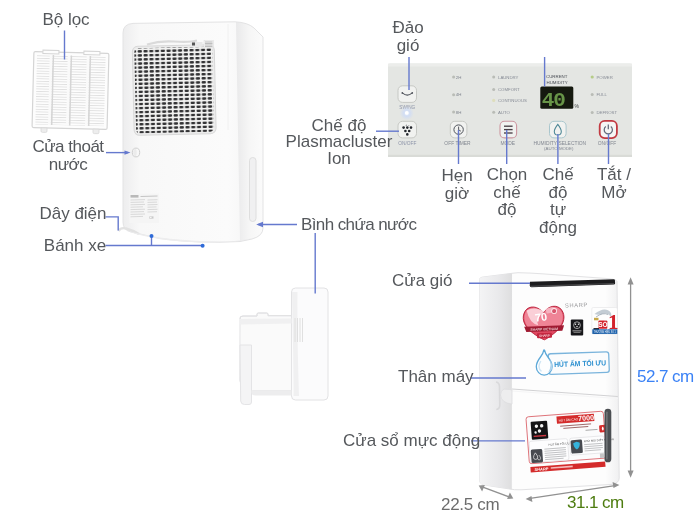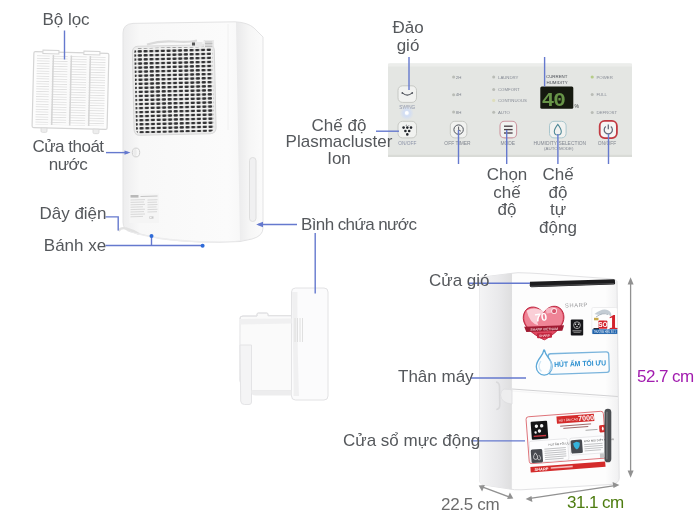--- a/index.html
+++ b/index.html
@@ -392,22 +392,24 @@
   <path d="M619.4,484.9 L613.5,487.9 L612.6,481.9 Z"></path>
 </g>
 </svg>
 
 <div class="lbl" style="left:24px;top:11px;width:84px;">Bộ lọc</div>
 <div class="lbl" style="left:18px;top:138px;width:100px;letter-spacing:-0.5px;">Cửa thoát<br>nước</div>
 <div class="lbl" style="left:23px;top:205px;width:100px;">Dây điện</div>
 <div class="lbl" style="left:25px;top:237px;width:100px;">Bánh xe</div>
 <div class="lbl" style="left:368px;top:19px;width:80px;">Đảo<br>gió</div>
 <div class="lbl" style="left:269px;top:117.5px;width:120px;line-height:16.5px;margin-left:10px;">Chế độ<br>Plasmacluster<br>Ion</div>
+<div class="lbl" style="left:417px;top:167px;width:80px;">Hẹn<br>giờ</div>
 <div class="lbl" style="left:467px;top:166px;width:80px;">Chọn<br>chế<br>độ</div>
 <div class="lbl" style="left:518px;top:166px;width:80px;">Chế<br>độ<br>tự<br>động</div>
+<div class="lbl" style="left:574px;top:166px;width:80px;">Tắt /<br>Mở</div>
 <div class="lbl" style="left:301px;top:216px;text-align:left;letter-spacing:-0.6px;">Bình chứa nước</div>
-<div class="lbl" style="left:429px;top:272px;text-align:left;">Cửa gió</div>
+<div class="lbl" style="left:392px;top:272px;text-align:left;">Cửa gió</div>
 <div class="lbl" style="left:398px;top:368px;text-align:left;">Thân máy</div>
 <div class="lbl" style="left:343px;top:432px;text-align:left;">Cửa sổ mực động</div>
-<div class="lbl" style="left:637px;top:368px;text-align:left;color:#a21caf;letter-spacing:-0.55px;">52.7 cm</div>
+<div class="lbl" style="left:637px;top:368px;text-align:left;color:#3b82f6;letter-spacing:-0.55px;">52.7 cm</div>
 <div class="lbl" style="left:441px;top:496px;text-align:left;color:#6d6d6d;letter-spacing:-0.3px;">22.5 cm</div>
 <div class="lbl" style="left:567px;top:494px;text-align:left;color:#4d7c0f;letter-spacing:-0.55px;">31.1 cm</div>
 </div>
 
 </body></html>

